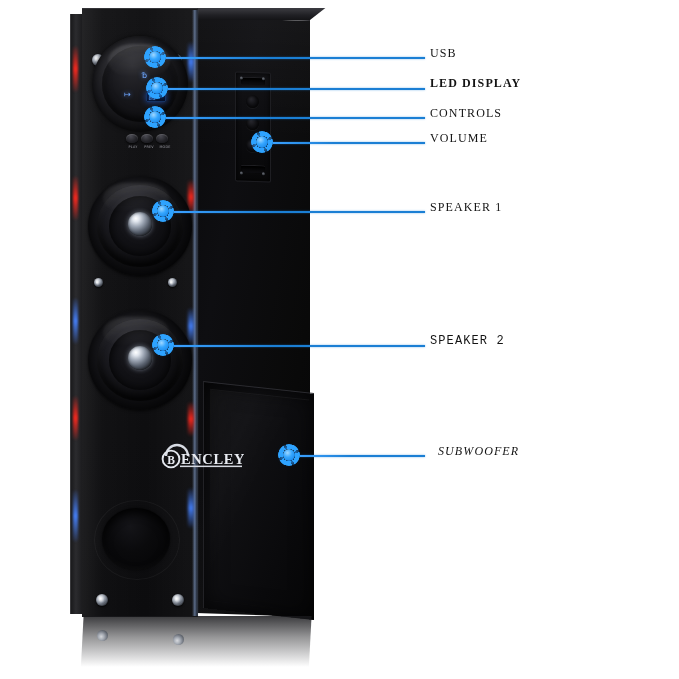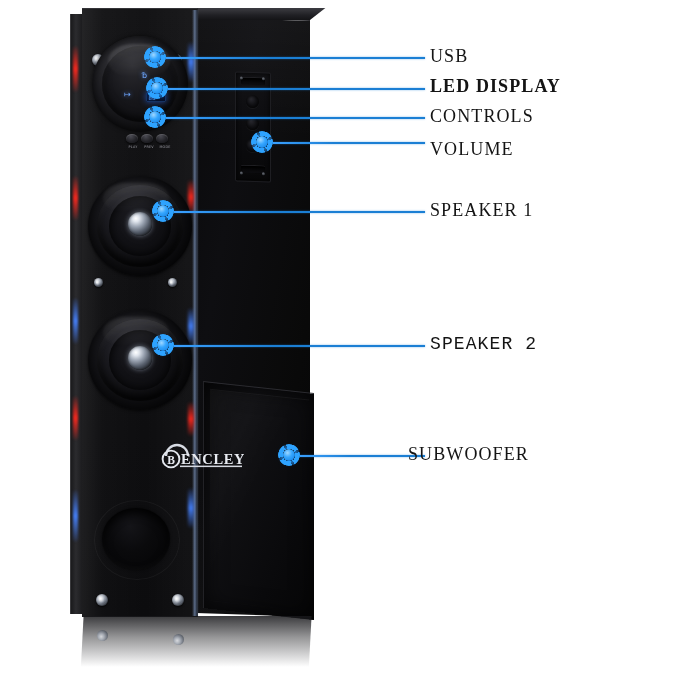--- a/index.html
+++ b/index.html
@@ -421,21 +421,21 @@
     position:absolute;
     left: 5px; top: 5px;
     width: 12px; height: 12px;
     border-radius: 50%;
     background: radial-gradient(circle at 38% 32%, #9ed6ff 0%, #35a6ff 40%, #0d7ae0 100%);
     box-shadow: 0 0 6px rgba(45,160,255,0.95);
   }
   .callout-label {
     position: absolute;
     font-family: "Liberation Serif", serif;
-    font-size: 18px;
+    font-size: 12px;
     letter-spacing: 1.1px;
     color: #141414;
     white-space: nowrap;
     font-variant: small-caps;
     text-transform: uppercase;
   }
   .callout-label.bold { font-weight: bold; }
 </style>
 </head>
 <body>
@@ -560,34 +560,34 @@
       <div class="dot" style="left: 155px; top: 117px;">
         <div class="ring"></div>
         <div class="core"></div>
       </div>
       <div class="callout-label" style="left: 430px; top: 106px;">CONTROLS</div>
       <div class="leader glow" style="left: 273px; top: 142px; width: 152px;"></div>
       <div class="dot" style="left: 262px; top: 142px;">
         <div class="ring"></div>
         <div class="core"></div>
       </div>
-      <div class="callout-label" style="left: 430px; top: 131px; margin-top: 8px;">VOLUME</div>
+      <div class="callout-label" style="left: 430px; top: 131px;">VOLUME</div>
       <div class="leader glow" style="left: 174px; top: 211px; width: 251px;"></div>
       <div class="dot" style="left: 163px; top: 211px;">
         <div class="ring"></div>
         <div class="core"></div>
       </div>
       <div class="callout-label" style="left: 430px; top: 200px;">SPEAKER 1</div>
       <div class="leader glow" style="left: 174px; top: 345px; width: 251px;"></div>
       <div class="dot" style="left: 163px; top: 345px;">
         <div class="ring"></div>
         <div class="core"></div>
       </div>
       <div class="callout-label" style="left: 430px; top: 334px; font-family: Liberation Mono, monospace;">SPEAKER 2</div>
       <div class="leader glow" style="left: 300px; top: 455px; width: 125px;"></div>
       <div class="dot" style="left: 289px; top: 455px;">
         <div class="ring"></div>
         <div class="core"></div>
       </div>
-      <div class="callout-label" style="left: 408px; top: 444px;">SUBWOOFER</div>
+      <div class="callout-label" style="left: 438px; top: 444px; font-style: italic;">SUBWOOFER</div>
     </div>
 
 </div>
 
 </body></html>

